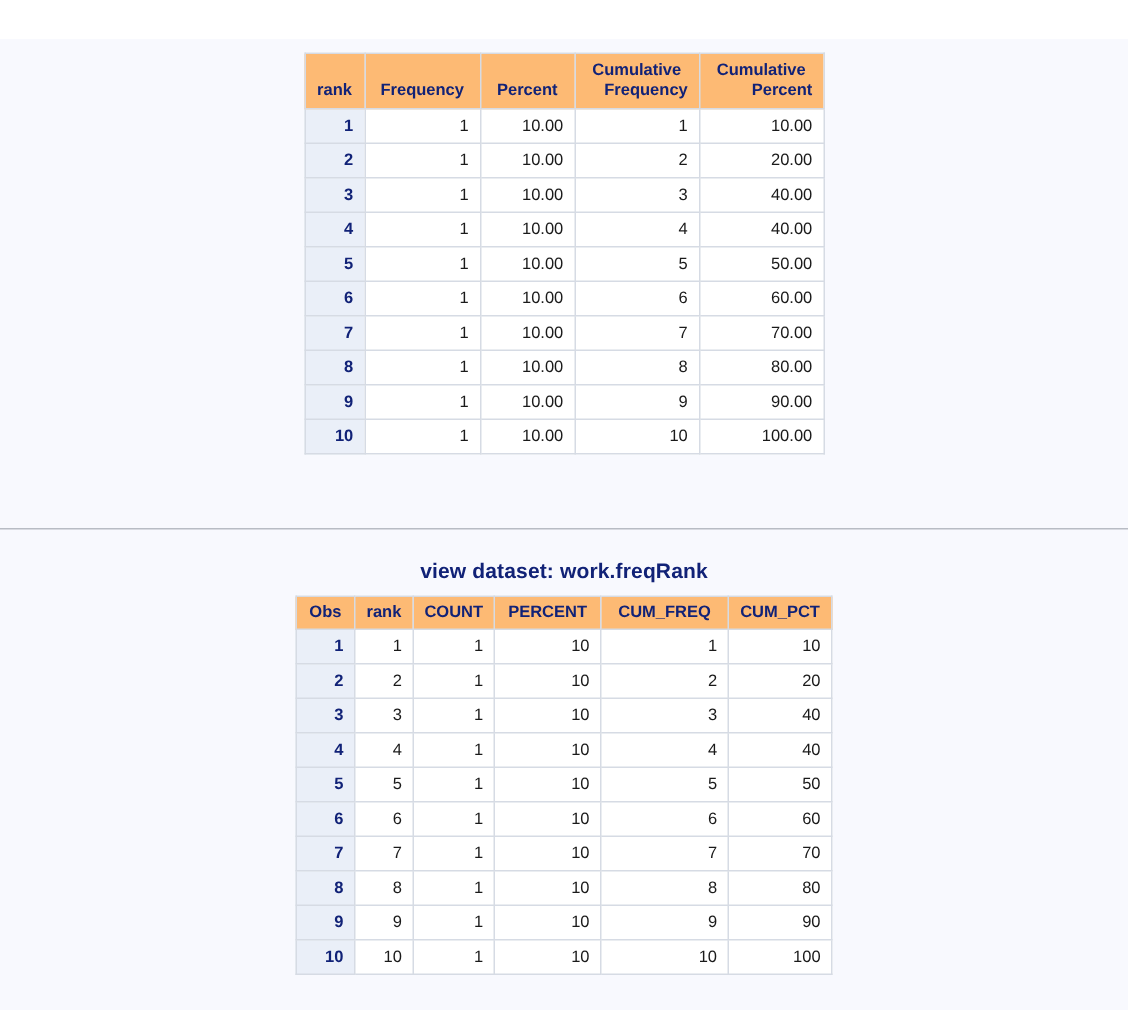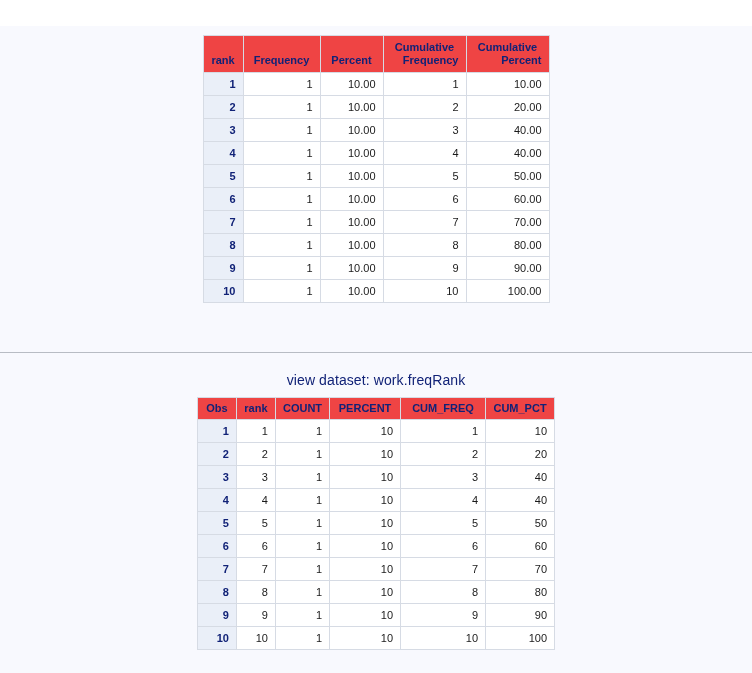--- a/index.html
+++ b/index.html
@@ -55,21 +55,21 @@
     text-align: center;
     font-size: 11px;
     font-weight: bold;
     color: #112277;
     padding-top: 7px;
     letter-spacing: 0.1px;
   }
   .dataset-title {
     text-align: center;
     font-size: 14px;
-    font-weight: normal;
+    font-weight: bold;
     color: #112277;
     padding-top: 19px;
     letter-spacing: 0.1px;
   }
 
   
   .table-wrap {
     display: flex;
     justify-content: center;
     margin-top: 9px;
@@ -82,21 +82,21 @@
   }
   table.sas th,
   table.sas td {
     border: 1px solid #d6dbe4;
     font-size: 11px;
     line-height: 13px;
     padding: 3px 7px 3px 7px;
     white-space: nowrap;
   }
   table.sas thead th {
-    background: #ef4444;
+    background: #fdba74;
     color: #112277;
     font-weight: bold;
     vertical-align: bottom;
   }
   table.sas tbody td {
     background: #ffffff;
     color: #1a1a1a;
     text-align: right;
     height: 16px;
   }

